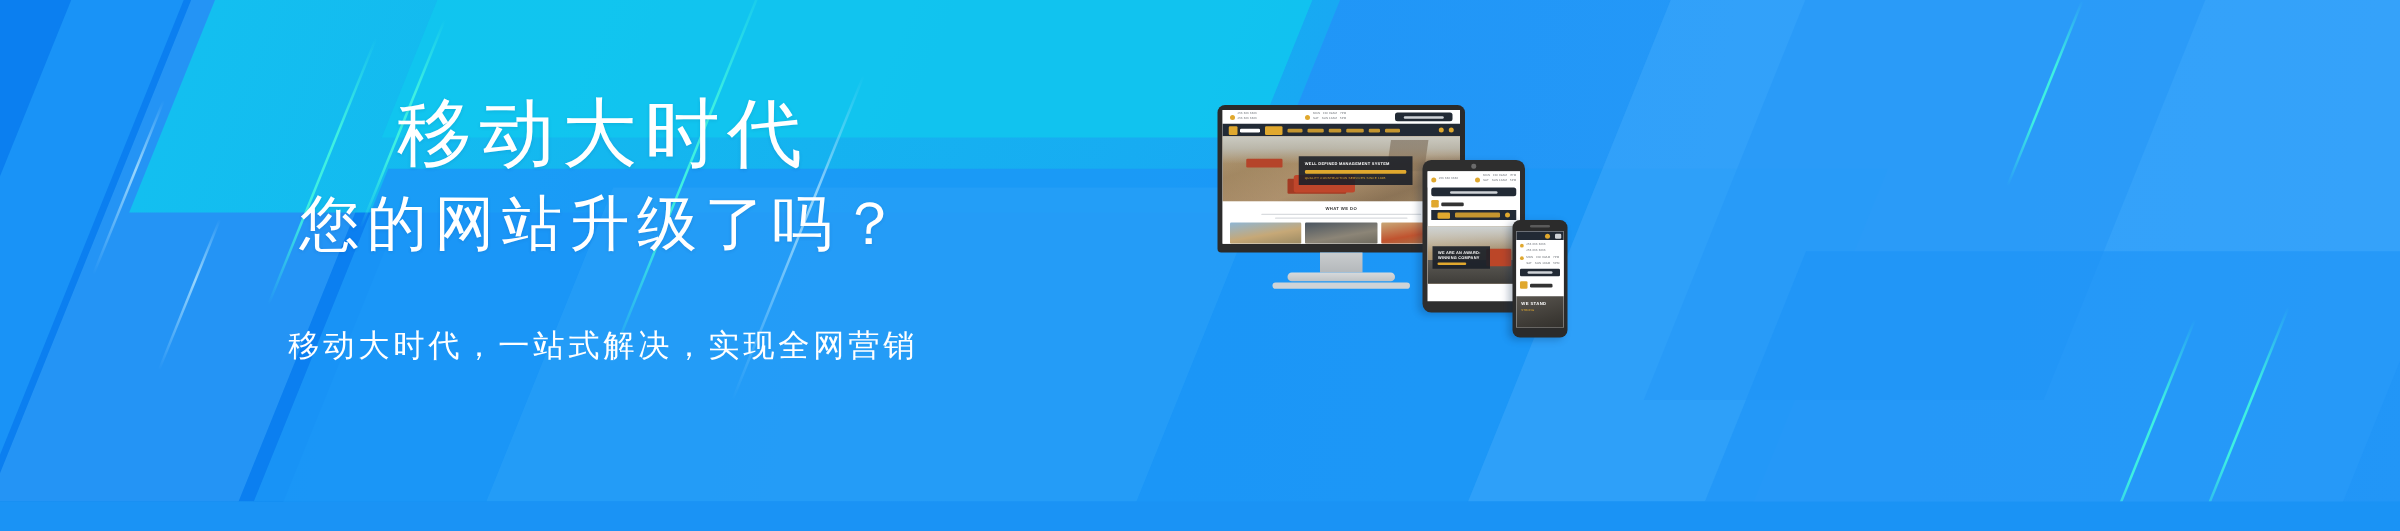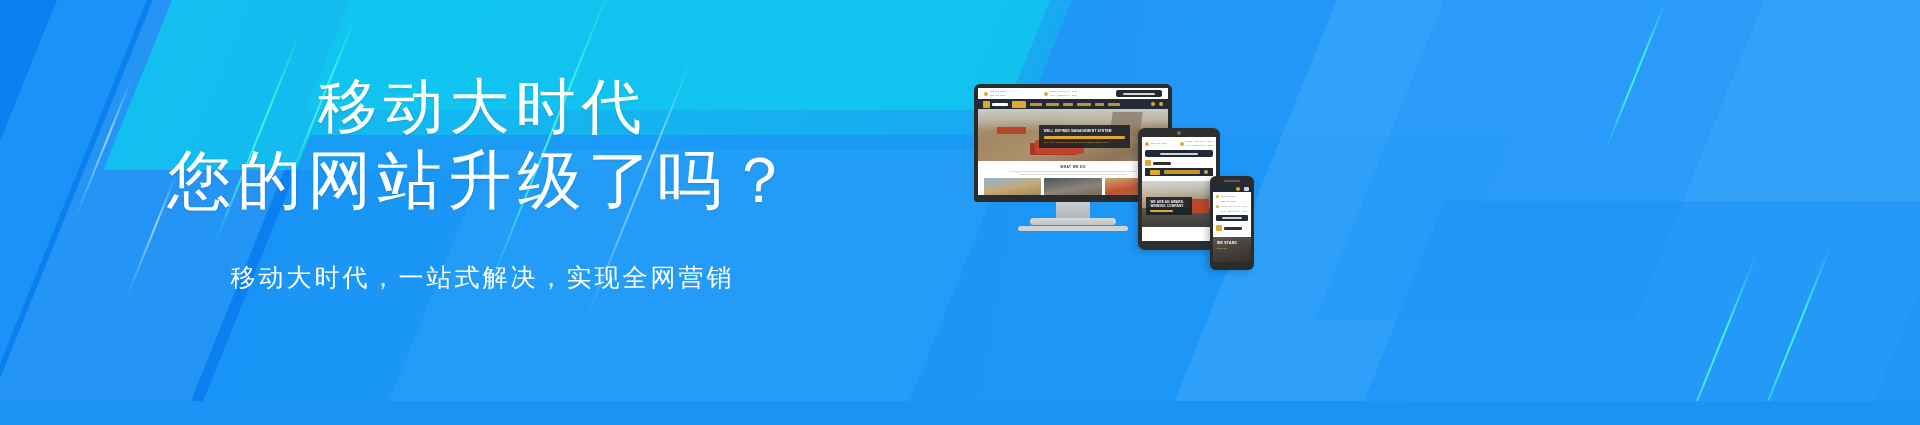--- a/index.html
+++ b/index.html
@@ -98,21 +98,21 @@
     z-index:6;
   }
   .headline-1, .headline-2 {
     color:#ffffff;
     font-weight:400;
     letter-spacing:6px;
     text-shadow:0 1px 3px rgba(0,40,90,.12);
     white-space:nowrap;
   }
   .headline-1 { font-size:60px; line-height:70px; }
-  .headline-2 { font-size:64px; line-height:76px; }
+  .headline-2 { font-size:48px; line-height:76px; }
   .subline {
     margin-top:42px;
     color:#ffffff;
     font-size:25px;
     letter-spacing:3px;
     line-height:34px;
     white-space:nowrap;
   }
 
   

